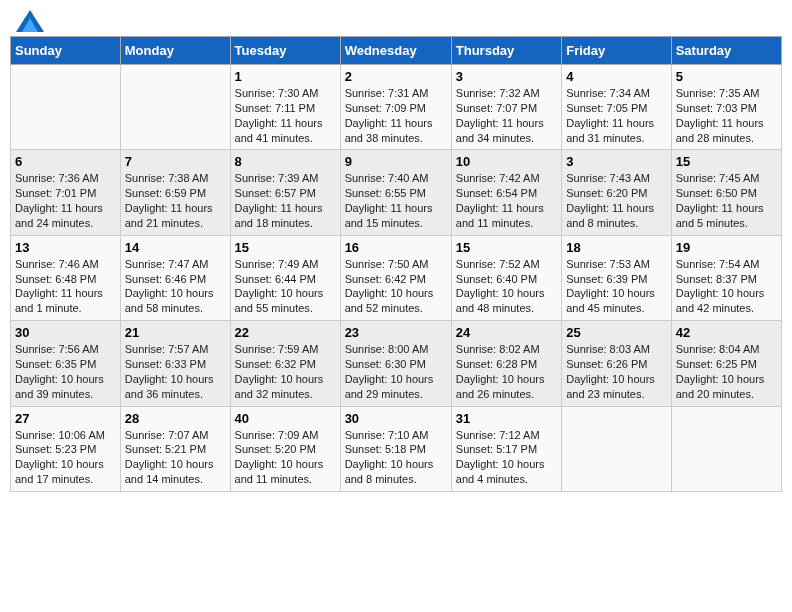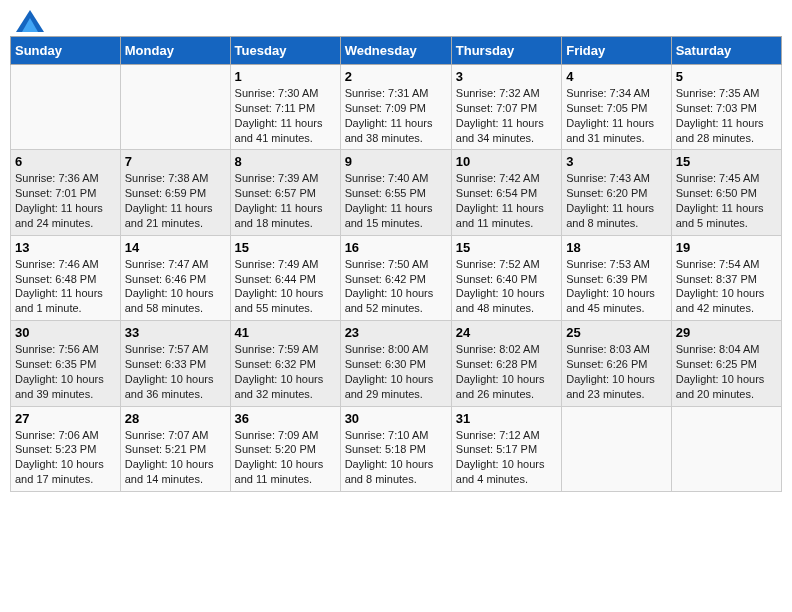--- a/index.html
+++ b/index.html
@@ -243,27 +243,27 @@
         </td>
       </tr>
       <tr>
         <td>
           <span class="day-num">30</span>
           <div class="day-detail">Sunrise: 7:56 AM
 Sunset: 6:35 PM
 Daylight: 10 hours and 39 minutes.</div>
         </td>
         <td>
-          <span class="day-num">33</span>
+          <span class="day-num">21</span>
           <div class="day-detail">Sunrise: 7:57 AM
 Sunset: 6:33 PM
 Daylight: 10 hours and 36 minutes.</div>
         </td>
         <td>
-          <span class="day-num">41</span>
+          <span class="day-num">22</span>
           <div class="day-detail">Sunrise: 7:59 AM
 Sunset: 6:32 PM
 Daylight: 10 hours and 32 minutes.</div>
         </td>
         <td>
           <span class="day-num">23</span>
           <div class="day-detail">Sunrise: 8:00 AM
 Sunset: 6:30 PM
 Daylight: 10 hours and 29 minutes.</div>
         </td>
@@ -273,41 +273,41 @@
 Sunset: 6:28 PM
 Daylight: 10 hours and 26 minutes.</div>
         </td>
         <td>
           <span class="day-num">25</span>
           <div class="day-detail">Sunrise: 8:03 AM
 Sunset: 6:26 PM
 Daylight: 10 hours and 23 minutes.</div>
         </td>
         <td>
-          <span class="day-num">29</span>
+          <span class="day-num">42</span>
           <div class="day-detail">Sunrise: 8:04 AM
 Sunset: 6:25 PM
 Daylight: 10 hours and 20 minutes.</div>
         </td>
       </tr>
       <tr>
         <td>
           <span class="day-num">27</span>
-          <div class="day-detail">Sunrise: 7:06 AM
+          <div class="day-detail">Sunrise: 10:06 AM
 Sunset: 5:23 PM
 Daylight: 10 hours and 17 minutes.</div>
         </td>
         <td>
           <span class="day-num">28</span>
           <div class="day-detail">Sunrise: 7:07 AM
 Sunset: 5:21 PM
 Daylight: 10 hours and 14 minutes.</div>
         </td>
         <td>
-          <span class="day-num">36</span>
+          <span class="day-num">40</span>
           <div class="day-detail">Sunrise: 7:09 AM
 Sunset: 5:20 PM
 Daylight: 10 hours and 11 minutes.</div>
         </td>
         <td>
           <span class="day-num">30</span>
           <div class="day-detail">Sunrise: 7:10 AM
 Sunset: 5:18 PM
 Daylight: 10 hours and 8 minutes.</div>
         </td>

